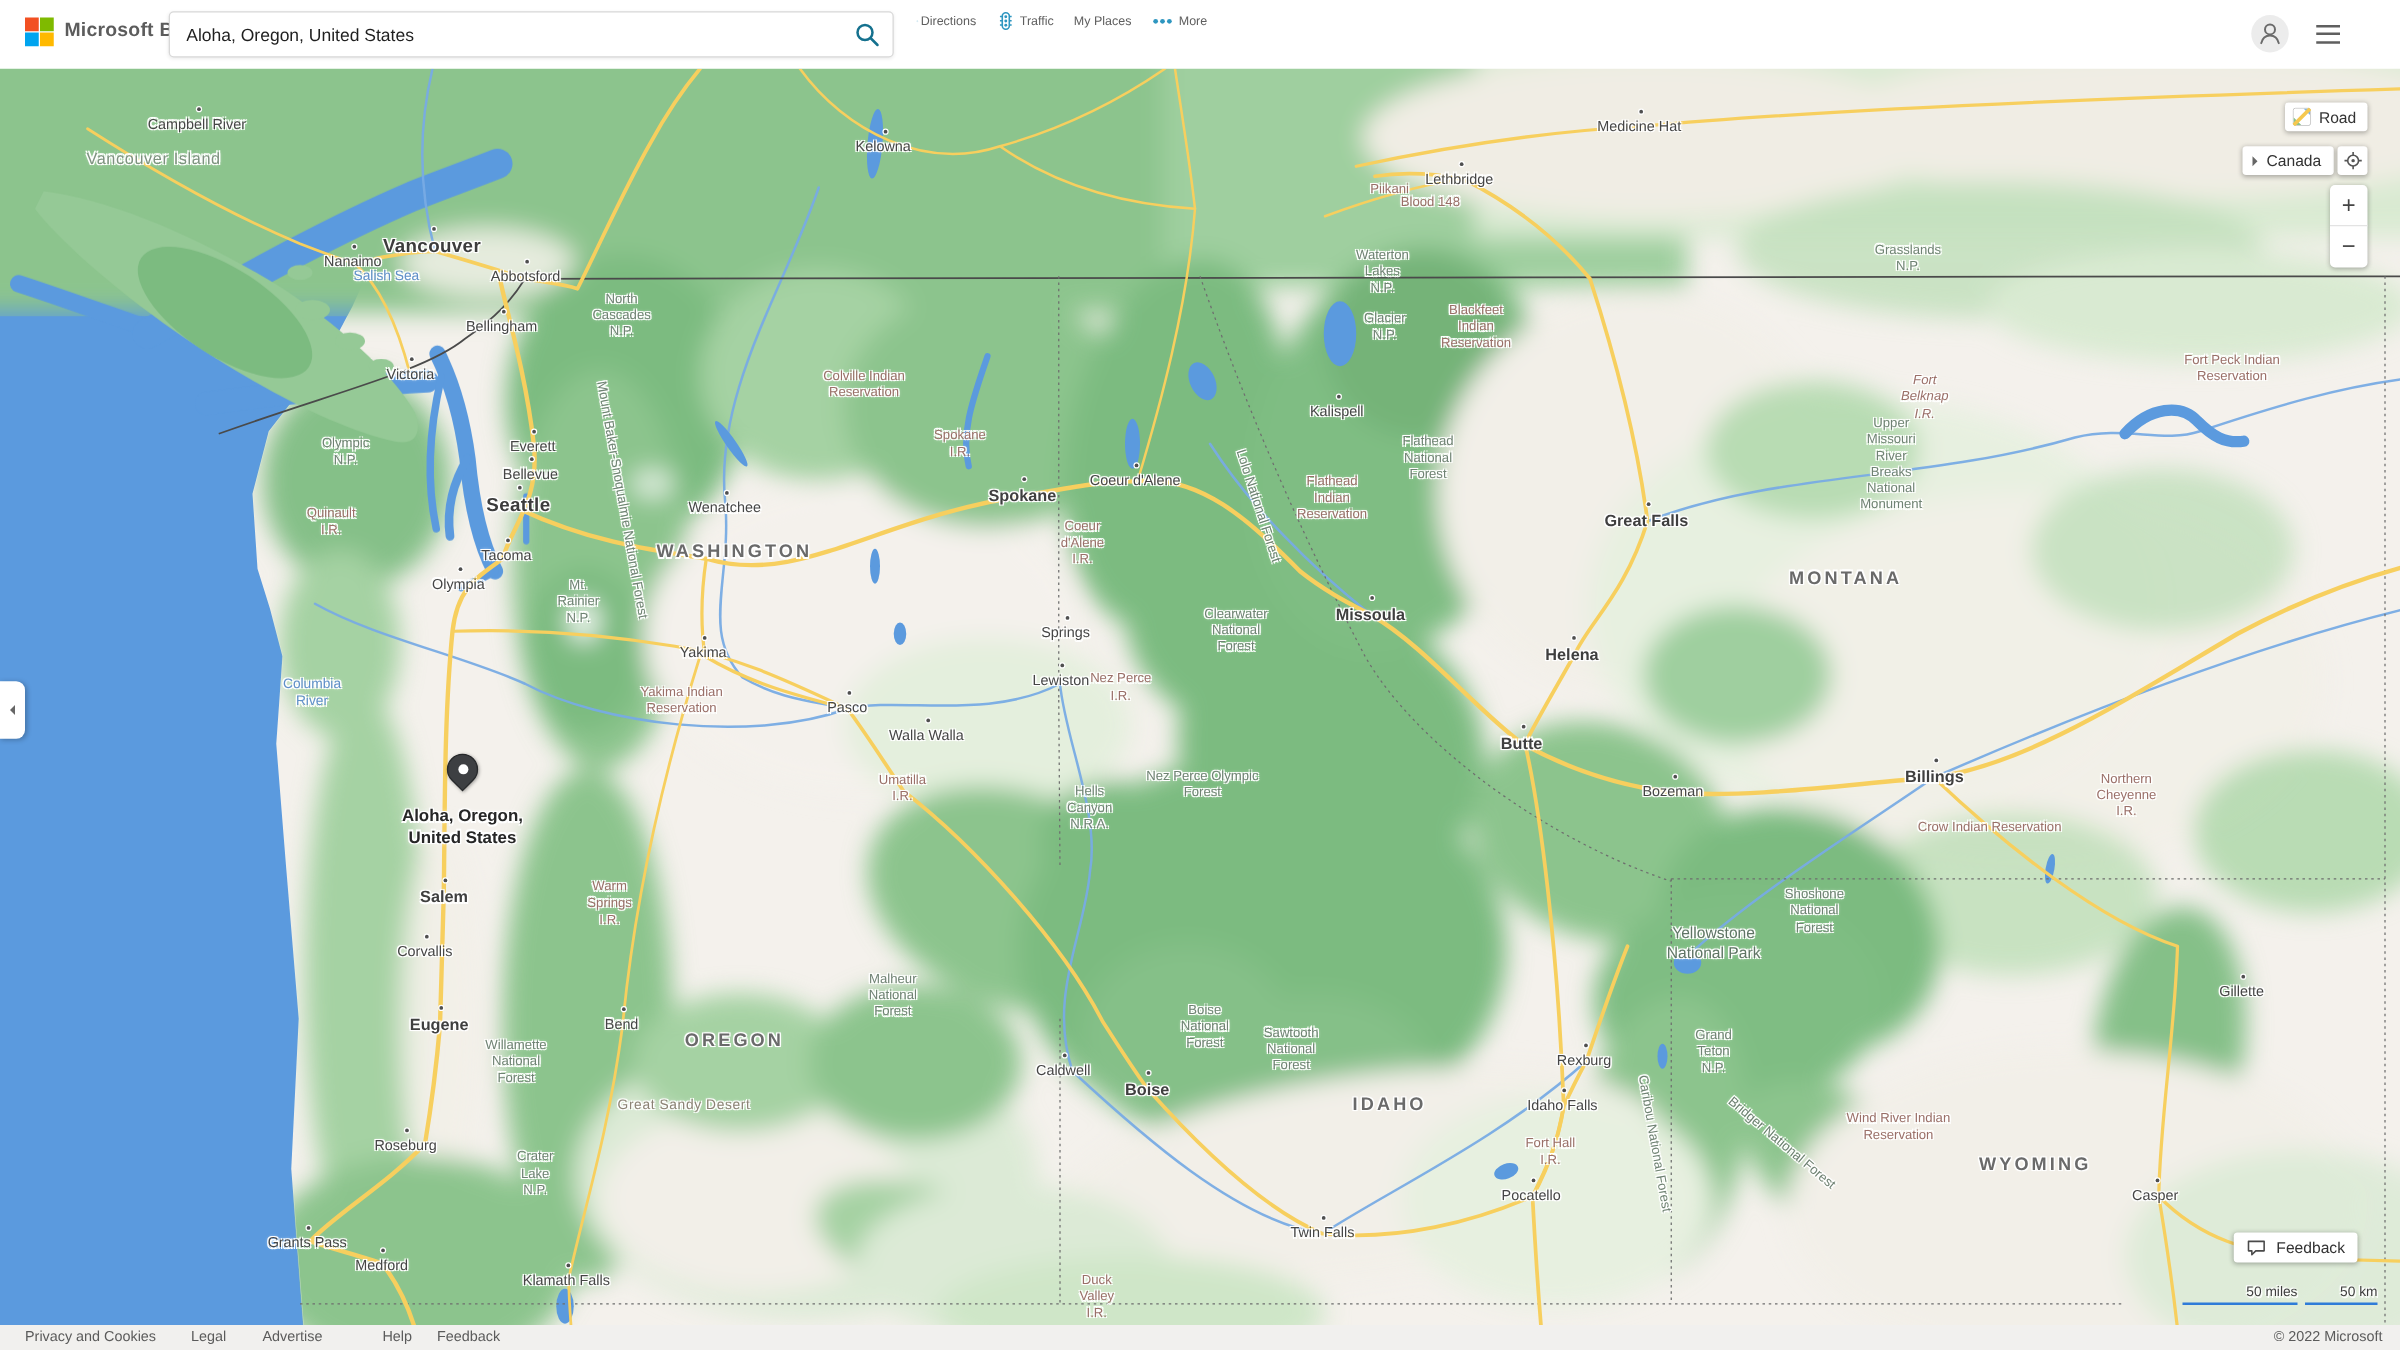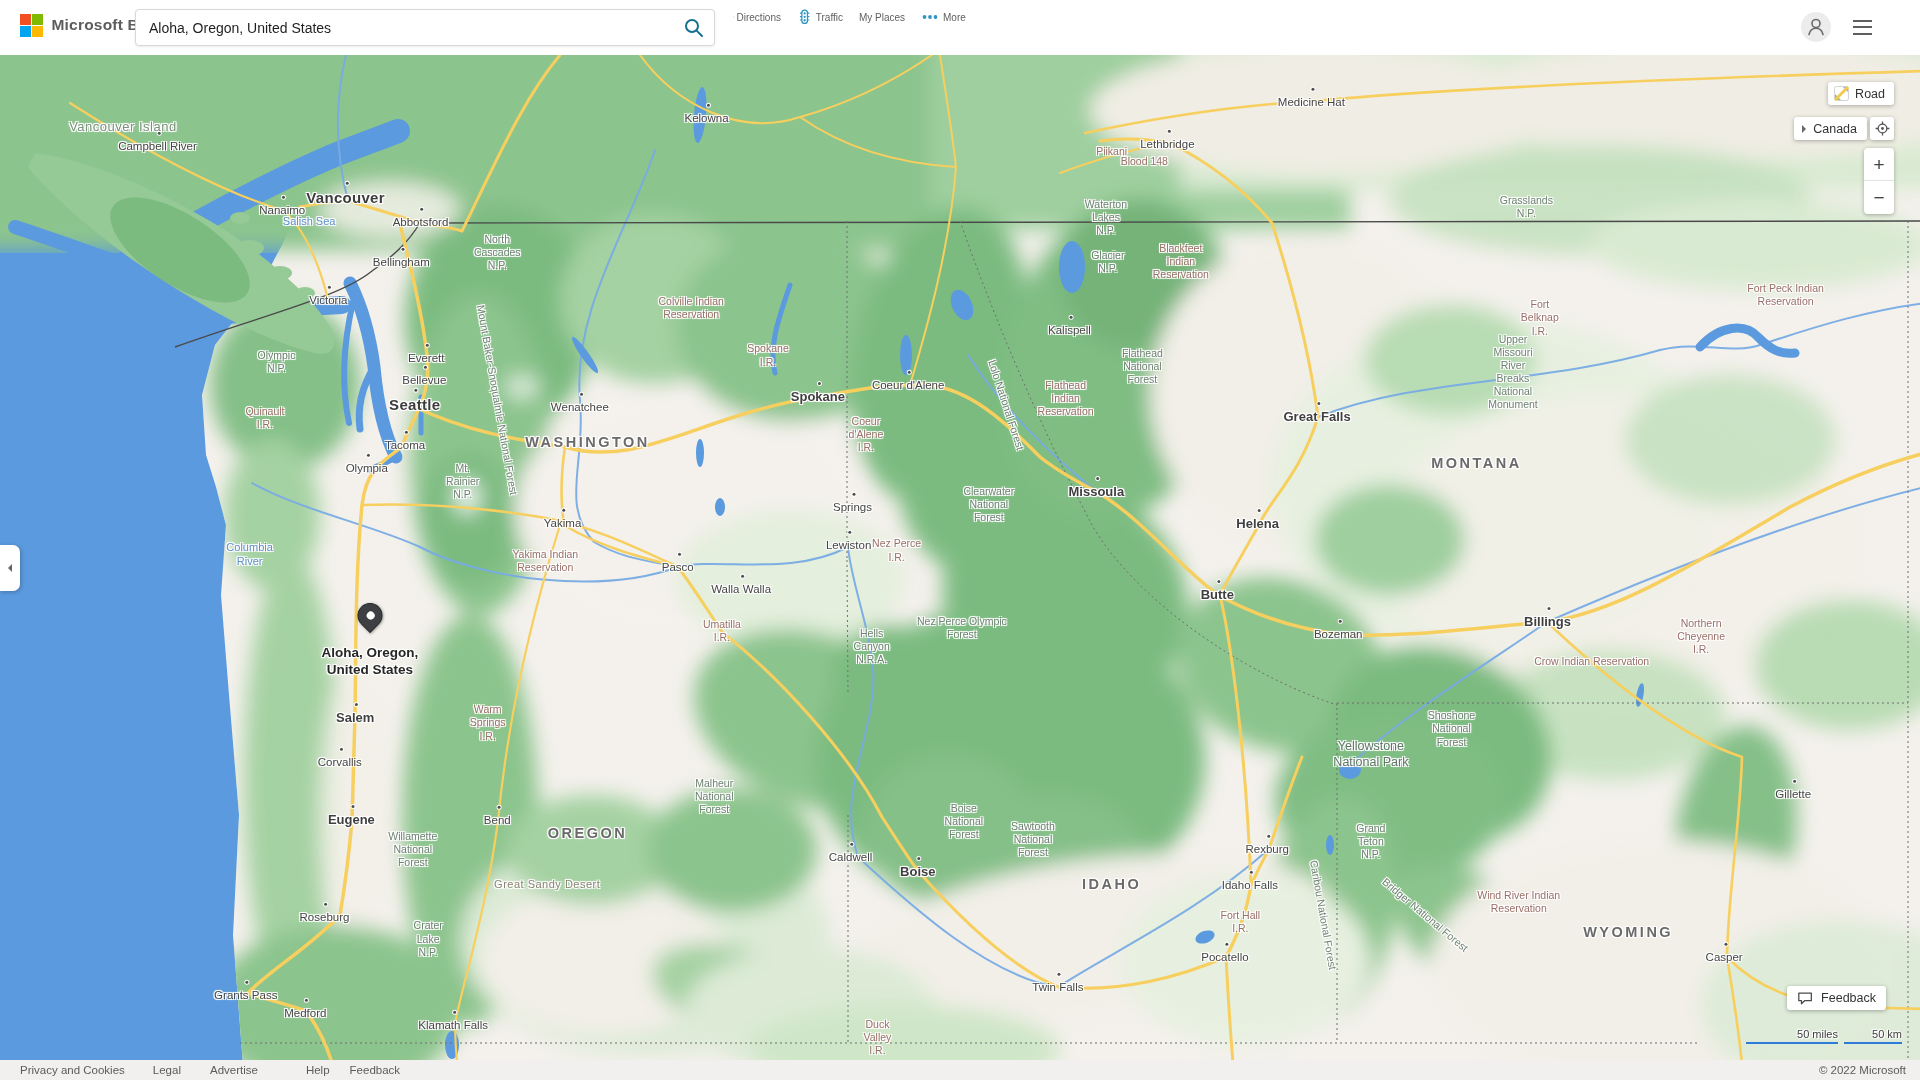--- a/index.html
+++ b/index.html
@@ -318,21 +318,21 @@
         <path stroke-width="2.6" d="M1547,567 C1605,622 1680,682 1742,702 C1740,770 1728,840 1727,902 C1760,936 1800,948 1850,952 L1925,954"></path>
         <path stroke-width="2.6" d="M1727,902 C1733,938 1738,972 1742,1008"></path>
         <path stroke-width="2.2" d="M560,470 C532,560 508,660 498,766 C486,856 466,916 455,968 C455,982 456,995 457,1008"></path>
         <path stroke-width="2" d="M940,0 C946,40 952,76 956,112 C950,190 928,270 910,330"></path>
         <path stroke-width="2" d="M640,0 C676,50 740,82 800,62 C858,46 900,22 932,0 M800,62 C840,90 890,108 956,112"></path>
         <path stroke-width="2" d="M1060,118 C1095,105 1130,94 1170,88"></path>
       </g>
     </svg>
 
     <div id="labels">
-        <span class="ml town" style="left: 8.2%; top: 4.5%; margin-top: 46px;">Campbell River</span>
+        <span class="ml town" style="left: 8.2%; top: 4.5%;">Campbell River</span>
         <span class="ml island" style="left: 6.4%; top: 7.2%;">Vancouver Island</span>
         <span class="ml city-lg" style="left: 18%; top: 14.2%;">Vancouver</span>
         <span class="ml town" style="left: 14.7%; top: 15.4%;">Nanaimo</span>
         <span class="ml water" style="left: 16.1%; top: 16.6%;">Salish Sea</span>
         <span class="ml town" style="left: 21.9%; top: 16.6%;">Abbotsford</span>
         <span class="ml town" style="left: 20.9%; top: 20.6%;">Bellingham</span>
         <span class="ml town" style="left: 17.1%; top: 24.4%;">Victoria</span>
         <span class="ml park" style="left: 25.9%; top: 19.7%;">North
 Cascades
 N.P.</span>
@@ -393,21 +393,21 @@
         <span class="ml res" style="left: 55.5%; top: 34.2%;">Flathead
 Indian
 Reservation</span>
         <span class="ml city-md" style="left: 68.6%; top: 36%;">Great Falls</span>
         <span class="ml park" style="left: 78.8%; top: 31.5%;">Upper
 Missouri
 River
 Breaks
 National
 Monument</span>
-        <span class="ml res" style="left: 80.2%; top: 26.2%;">Fort
+        <span class="ml res" style="left: 80.2%; top: 26.2%; font-style: italic;">Fort
 Belknap
 I.R.</span>
         <span class="ml res" style="left: 93%; top: 23.9%;">Fort Peck Indian Reservation</span>
         <span class="ml state" style="left: 76.9%; top: 40.6%;">MONTANA</span>
         <span class="ml city-md" style="left: 57.1%; top: 43.5%;">Missoula</span>
         <span class="ml city-md" style="left: 65.5%; top: 46.7%;">Helena</span>
         <span class="ml city-md" style="left: 63.4%; top: 53.7%;">Butte</span>
         <span class="ml town" style="left: 69.7%; top: 57.6%;">Bozeman</span>
         <span class="ml city-md" style="left: 80.6%; top: 56.4%;">Billings</span>
         <span class="ml res" style="left: 82.9%; top: 60.4%;">Crow Indian Reservation</span>

